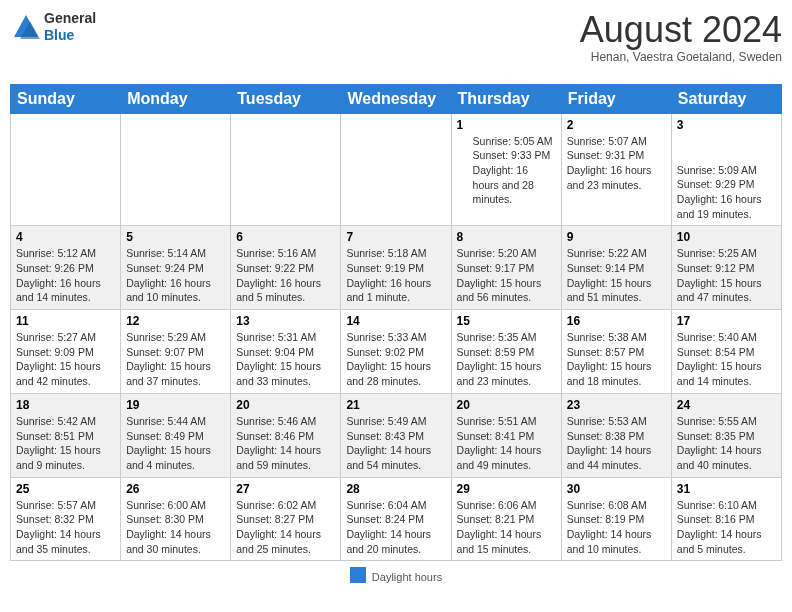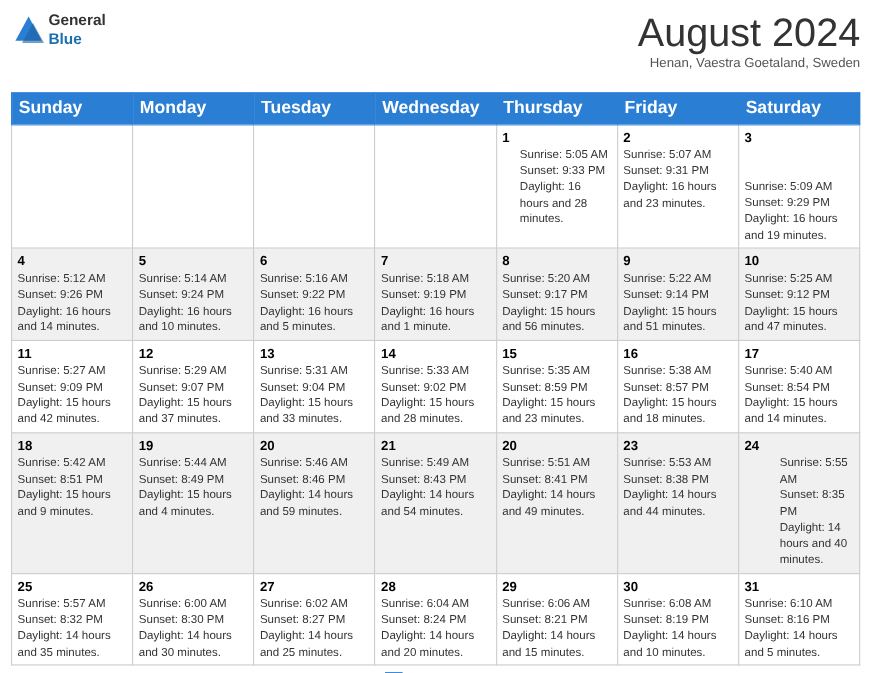--- a/index.html
+++ b/index.html
@@ -283,21 +283,21 @@
 Daylight: 14 hours and 49 minutes.</div>
         </td>
         <td>
           <span class="day-num">23</span>
           <div class="day-info" style="white-space: pre-line;">Sunrise: 5:53 AM
 Sunset: 8:38 PM
 Daylight: 14 hours and 44 minutes.</div>
         </td>
         <td>
           <span class="day-num">24</span>
-          <div class="day-info" style="white-space: pre-line; margin-left: 32px;">Sunrise: 5:55 AM
+          <div class="day-info" style="white-space: pre-line;">Sunrise: 5:55 AM
 Sunset: 8:35 PM
 Daylight: 14 hours and 40 minutes.</div>
         </td>
       </tr>
       <tr class="week-odd">
         <td>
           <span class="day-num">25</span>
           <div class="day-info" style="white-space: pre-line;">Sunrise: 5:57 AM
 Sunset: 8:32 PM
 Daylight: 14 hours and 35 minutes.</div>

